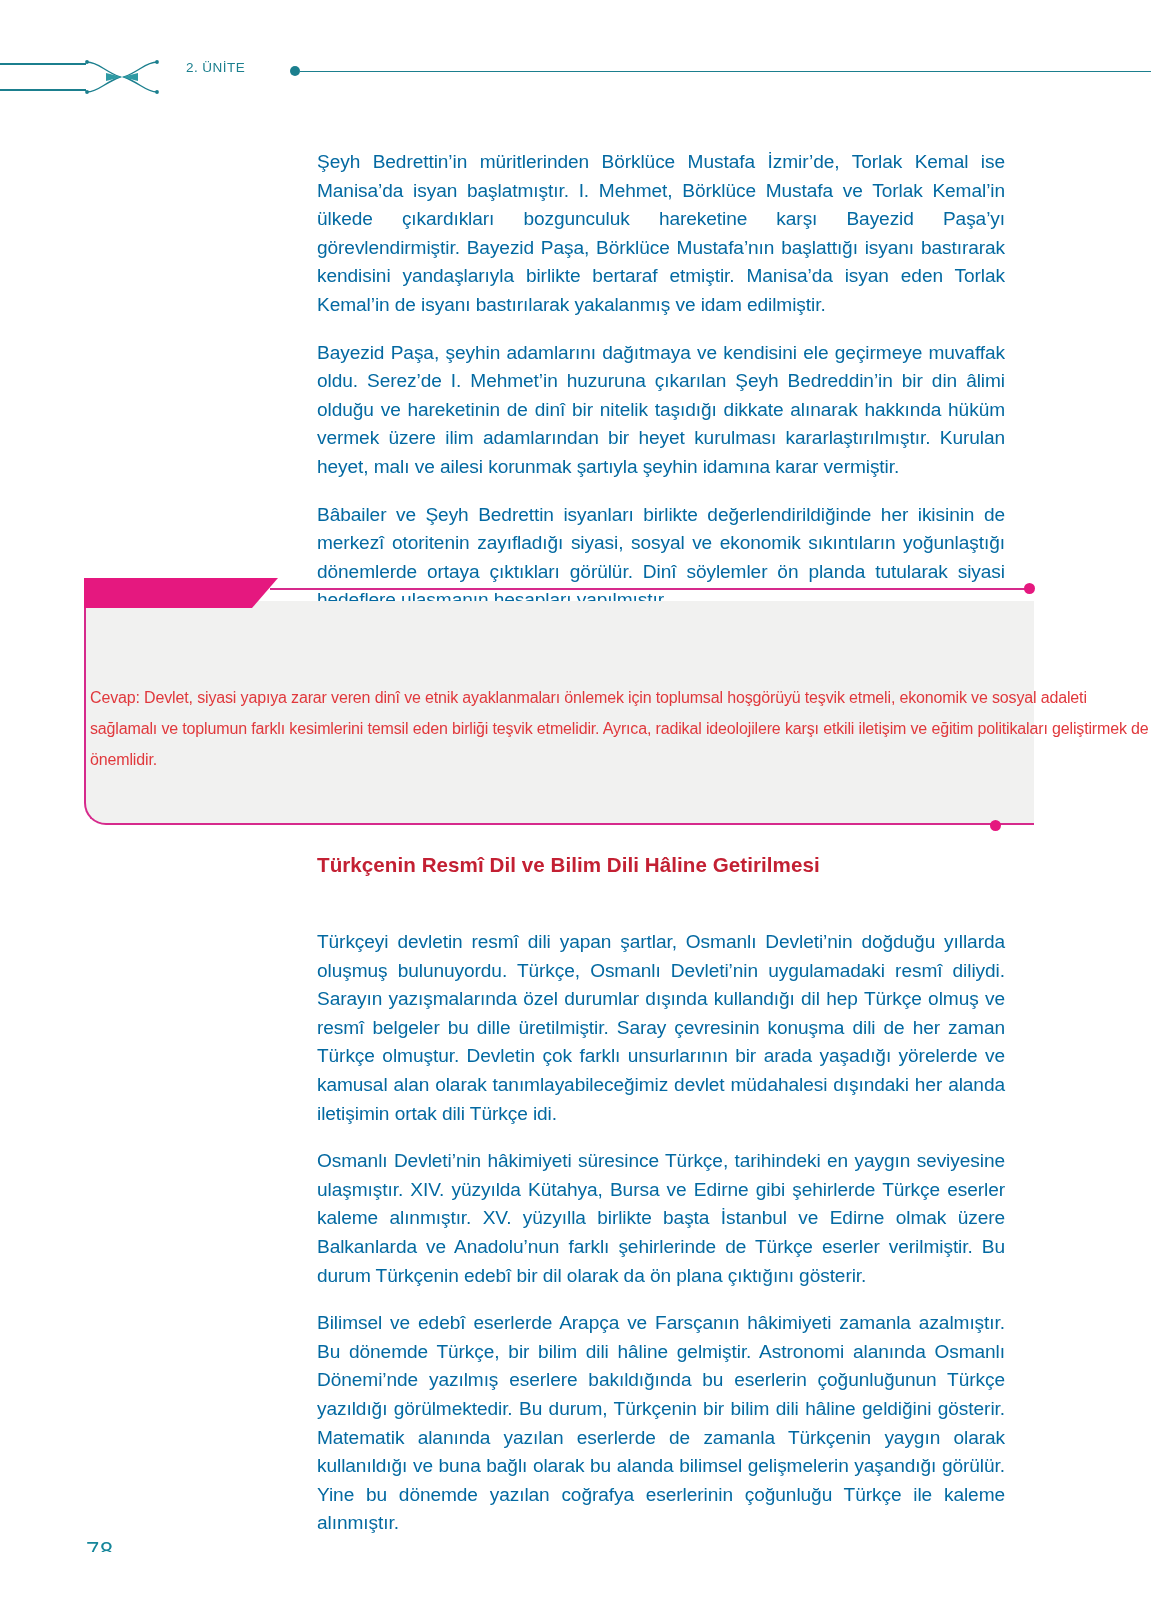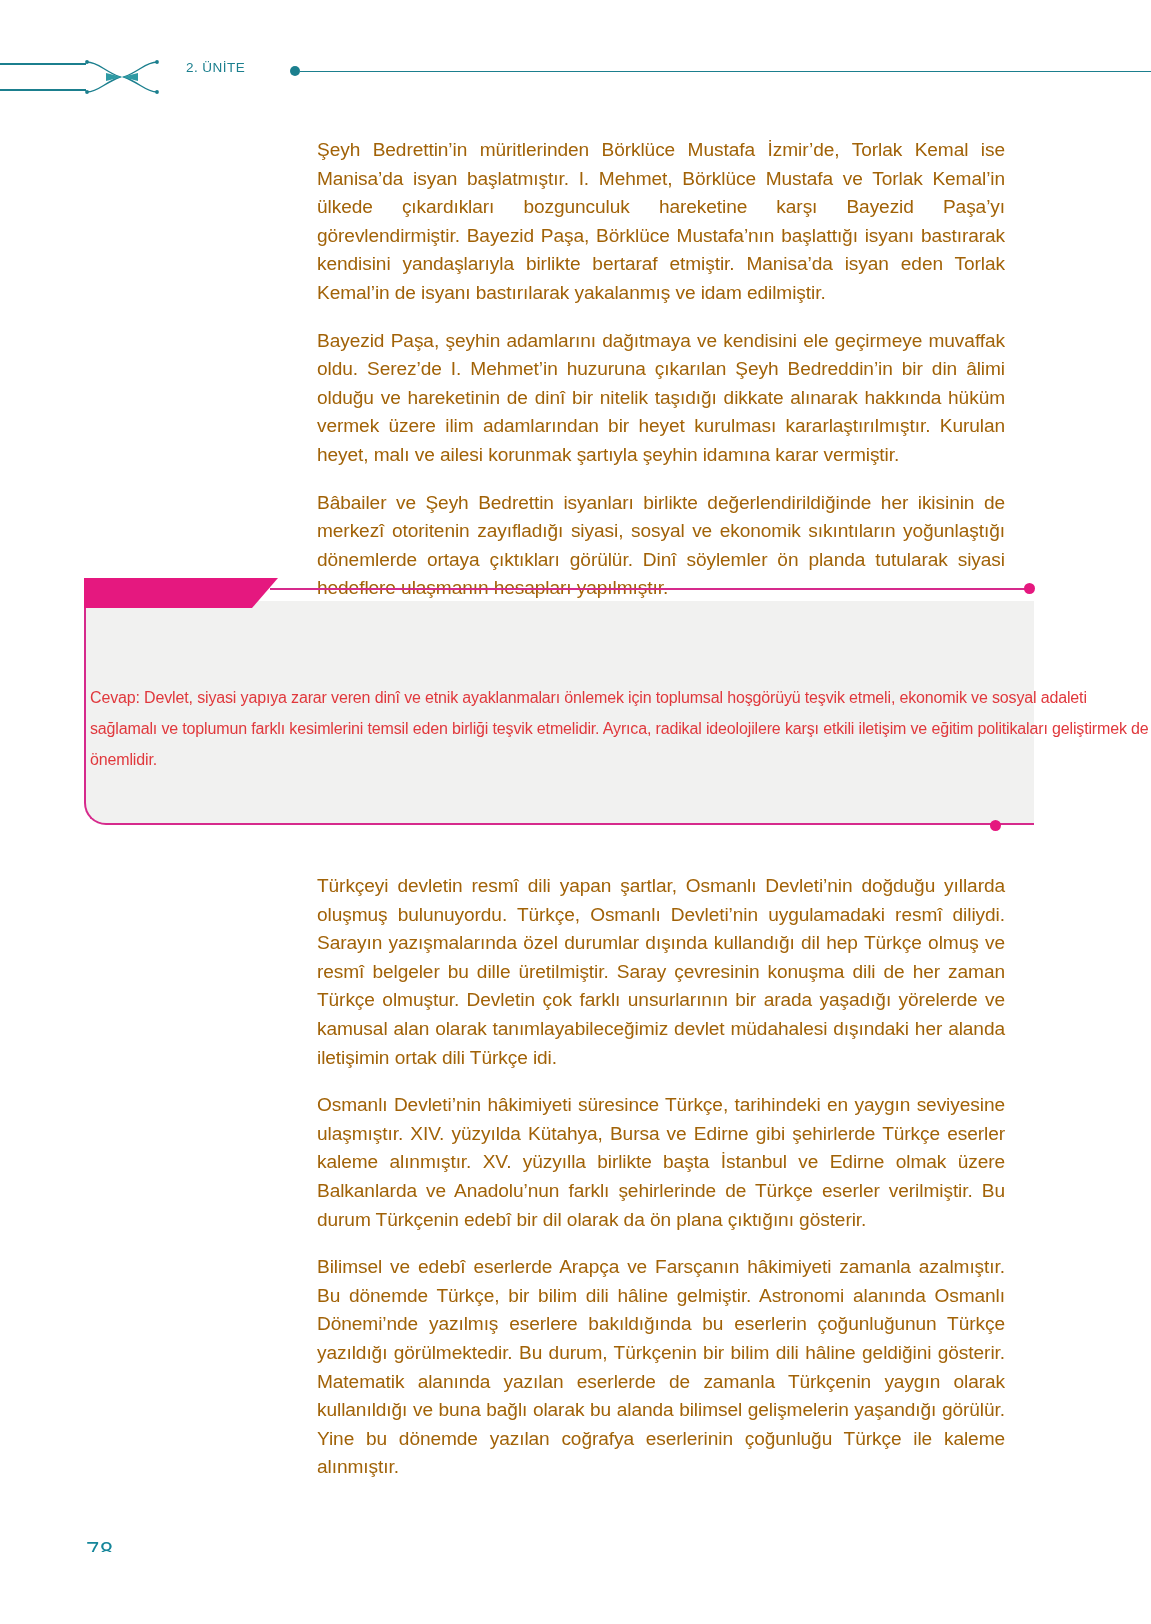--- a/index.html
+++ b/index.html
@@ -74,24 +74,24 @@
   }
 
   
   .content-column {
     position: absolute;
     left: 317px;
     top: 136px;
     width: 688px;
   }
   p.body-text {
-    margin: 0 0 19px 0;
+    margin: 12px 0 19px 0;
     font-size: 19.1px;
     line-height: 28.6px;
-    color: #a16207;
+    color: #0369a1;
     text-align: justify;
     text-justify: inter-word;
     hyphens: manual;
     letter-spacing: -0.08px;
   }
   p.body-text:last-child { margin-bottom: 0; }
 
   
   .analysis-block {
     position: absolute;
@@ -192,21 +192,21 @@
     font-size: 20.6px;
     font-weight: bold;
     color: #c32033;
     letter-spacing: 0.05px;
   }
 
   
   .content-column-lower {
     position: absolute;
     left: 317px;
-    top: 872px;
+    top: 916px;
     width: 688px;
   }
 
   
   .page-number {
     position: absolute;
     left: 86px;
     top: 1537px;
     font-size: 24px;
     font-weight: normal;
@@ -252,20 +252,21 @@
     <div class="analysis-tab-dot"></div>
     <div class="analysis-tab"></div>
     <div class="analysis-tab-label">KONU ANALİZİ</div>
     <div class="analysis-bottom-dot"></div>
 
     <div class="analysis-question">Şeyh Bedrettin İsyanı’nı değerlendirerek devletin siyasi yapısına zarar veren dinî ve etnik ayaklanmaların çıkmaması için hangi tedbirlerin alınması gerektiği ile ilgili düşüncelerinizi yazınız.</div>
 
     <div class="analysis-answer">Cevap: Devlet, siyasi yapıya zarar veren dinî ve etnik ayaklanmaları önlemek için toplumsal hoşgörüyü teşvik etmeli, ekonomik ve sosyal adaleti sağlamalı ve toplumun farklı kesimlerini temsil eden birliği teşvik etmelidir. Ayrıca, radikal ideolojilere karşı etkili iletişim ve eğitim politikaları geliştirmek de önemlidir.</div>
   </div>
 
+  <div class="section-heading">Türkçenin Resmî Dil ve Bilim Dili Hâline Getirilmesi</div>
 
   <div class="content-column-lower">
     <p class="body-text">Türkçeyi devletin resmî dili yapan şartlar, Osmanlı Devleti’nin doğduğu yıllarda oluşmuş bulunuyordu. Türkçe, Osmanlı Devleti’nin uygulamadaki resmî diliydi. Sarayın yazışmalarında özel durumlar dışında kullandığı dil hep Türkçe olmuş ve resmî belgeler bu dille üretilmiştir. Saray çevresinin konuşma dili de her zaman Türkçe olmuştur. Devletin çok farklı unsurlarının bir arada yaşadığı yörelerde ve kamusal alan olarak tanımlayabileceğimiz devlet müdahalesi dışındaki her alanda iletişimin ortak dili Türkçe idi.</p>
     <p class="body-text">Osmanlı Devleti’nin hâkimiyeti süresince Türkçe, tarihindeki en yaygın seviyesine ulaşmıştır. XIV. yüzyılda Kütahya, Bursa ve Edirne gibi şehirlerde Türkçe eserler kaleme alınmıştır. XV. yüzyılla birlikte başta İstanbul ve Edirne olmak üzere Balkanlarda ve Anadolu’nun farklı şehirlerinde de Türkçe eserler verilmiştir. Bu durum Türkçenin edebî bir dil olarak da ön plana çıktığını gösterir.</p>
     <p class="body-text">Bilimsel ve edebî eserlerde Arapça ve Farsçanın hâkimiyeti zamanla azalmıştır. Bu dönemde Türkçe, bir bilim dili hâline gelmiştir. Astronomi alanında Osmanlı Dönemi’nde yazılmış eserlere bakıldığında bu eserlerin çoğunluğunun Türkçe yazıldığı görülmektedir. Bu durum, Türkçenin bir bilim dili hâline geldiğini gösterir. Matematik alanında yazılan eserlerde de zamanla Türkçenin yaygın olarak kullanıldığı ve buna bağlı olarak bu alanda bilimsel gelişmelerin yaşandığı görülür. Yine bu dönemde yazılan coğrafya eserlerinin çoğunluğu Türkçe ile kaleme alınmıştır.</p>
   </div>
 
   <div class="page-number">78</div>
 
 </div>

